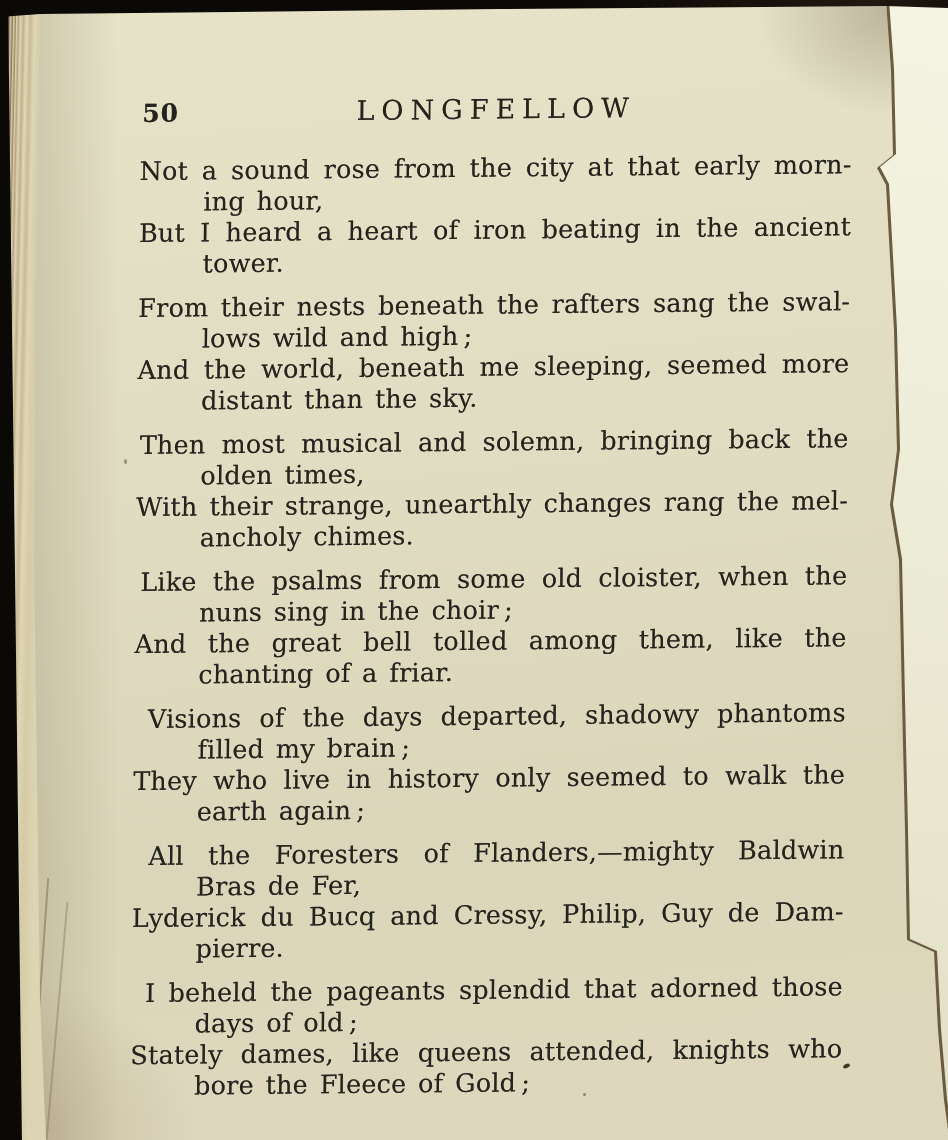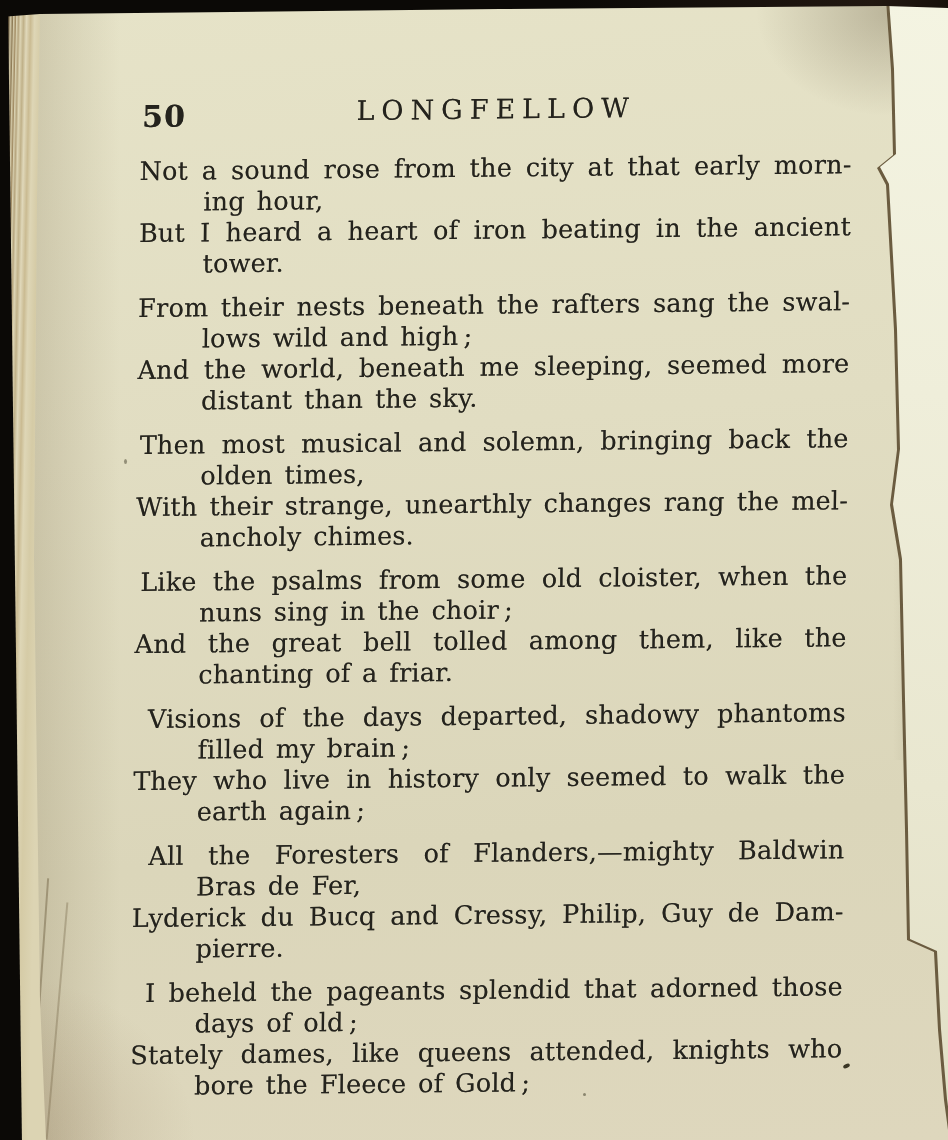--- a/index.html
+++ b/index.html
@@ -50,21 +50,21 @@
   .top-bar{position:absolute;left:0;top:0;width:948px;height:18px;
     background:linear-gradient(90deg,#0b0906 60%,#221811 92%,#18110b);
     clip-path:polygon(0 0,948px 0,948px 8px,886px 6px,500px 9px,40px 14px,0 17px);}
 
   
   .content{position:absolute;left:140px;top:95px;width:712px;color:#24231d;
     transform:rotate(-0.55deg) skewX(-1.15deg);transform-origin:0 40px;
     text-shadow:0 0 .6px rgba(36,35,29,.55);}
 
   .running-head{position:relative;height:40px;}
-  .page-number{position:absolute;left:2px;top:4px;font-size:30px;font-weight:bold;letter-spacing:1px;}
+  .page-number{position:absolute;left:2px;top:4px;font-size:25px;font-weight:bold;letter-spacing:1px;}
   .head-title{position:absolute;left:0;right:0;top:2px;text-align:center;
     font-size:27px;letter-spacing:7px;}
 
   .poem{margin-top:21px;font-size:25.5px;line-height:31px;}
   .stanza{margin:0 0 13px 0;}
   .line{text-align:justify;text-align-last:justify;letter-spacing:.2px;white-space:normal;}
   .line.cont{text-align:left;text-align-last:left;padding-left:64px;word-spacing:3.5px;}
 
   .speck{position:absolute;border-radius:50%;}
   .s1{left:843px;top:1064px;width:7px;height:4px;background:#3a3624;transform:rotate(-25deg);}

